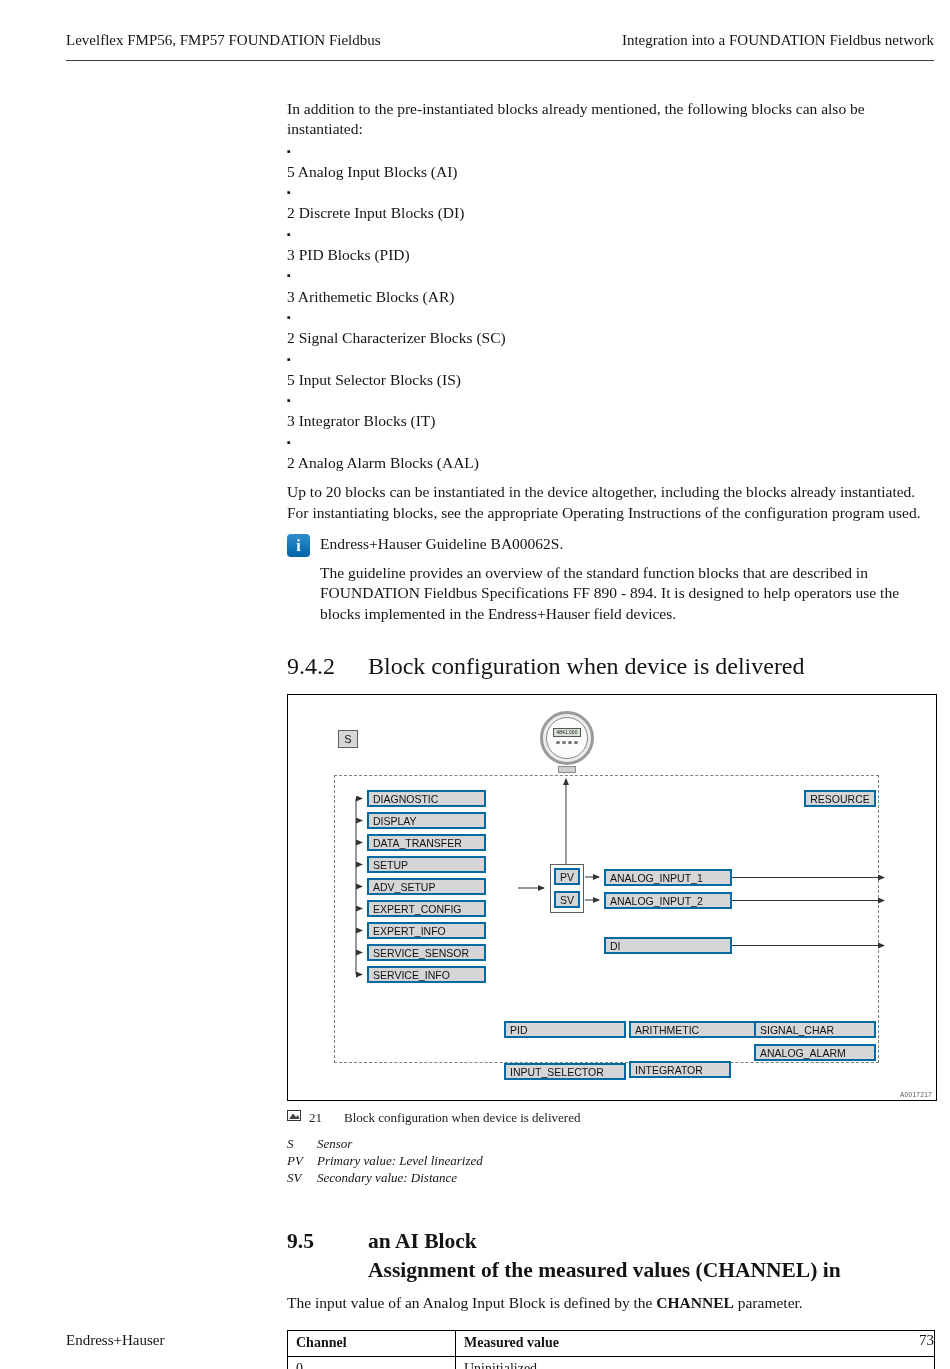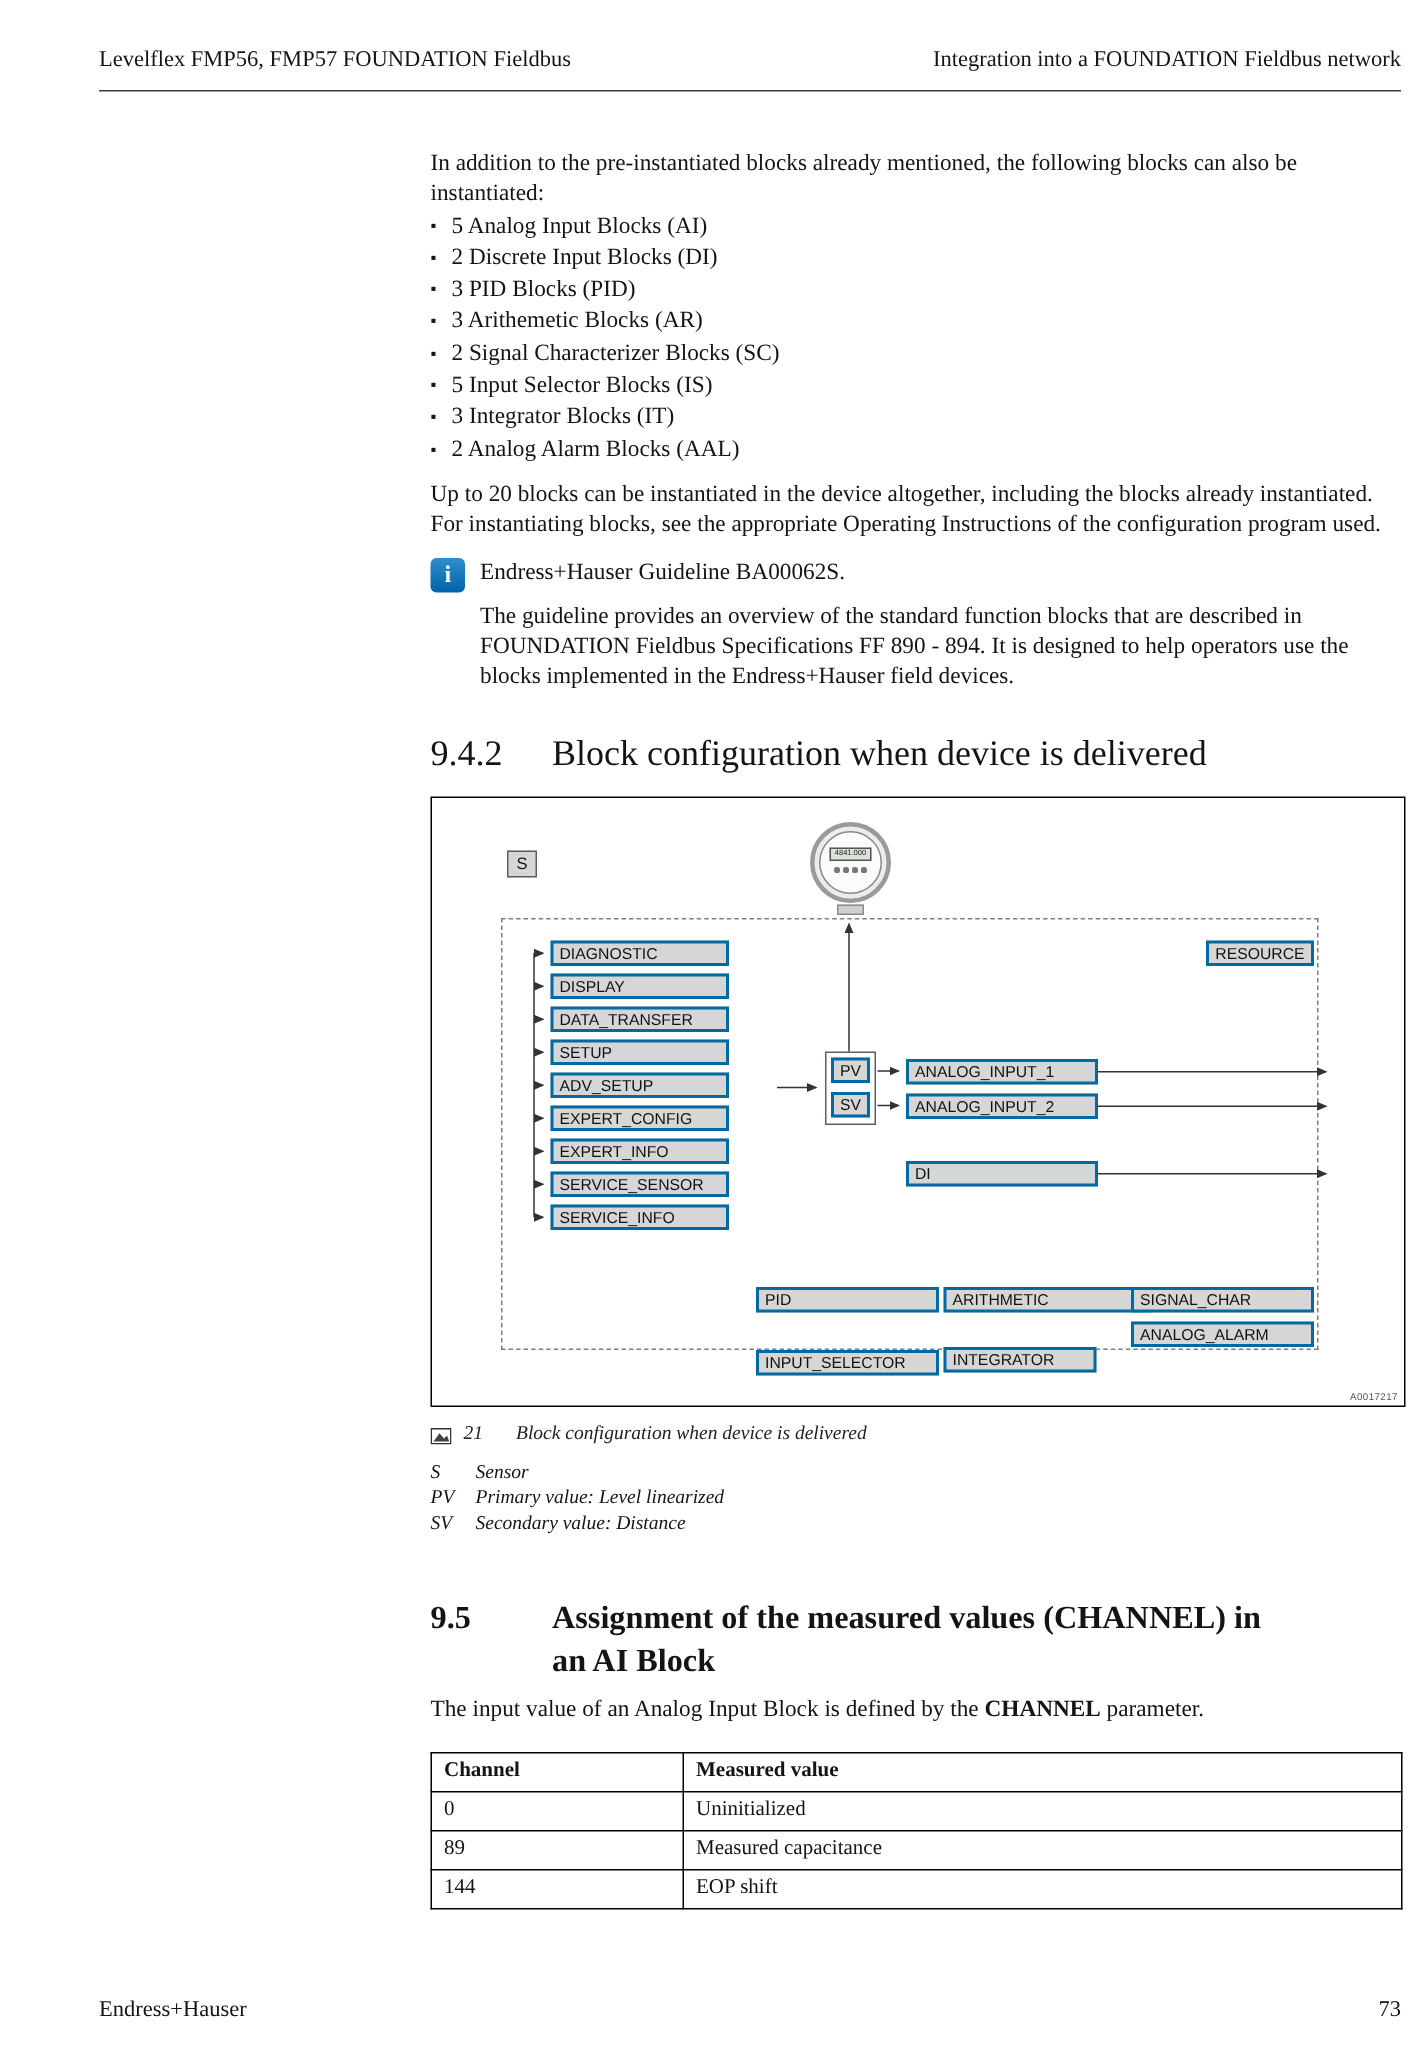--- a/index.html
+++ b/index.html
@@ -17,21 +17,21 @@
   }
   
   .doc-footer {
     position:absolute; left:66px; bottom:20px; width:868px;
     display:flex; justify-content:space-between; font-size:15px;
   }
   
   .main { position:absolute; left:287px; top:99px; width:648px; }
   .body-text { font-size:15.5px; line-height:20.3px; }
   .bullets { margin-top:1px; }
-  .bullet-item { font-size:15.5px; line-height:20.3px; display:flex; }
+  .bullet-item { font-size:15.5px; line-height:20.3px; display:flex;flex-direction:column; }
   .bullet-marker { width:14px; flex:0 0 14px; }
   .bullet-marker::before { content:"▪"; font-size:11px; position:relative; top:-1px; }
   .para2 { margin-top:9px; }
   
   .note { position:relative; margin-top:10px; padding-left:33px; }
   .info-icon {
     position:absolute; left:0; top:1px; width:23px; height:23px;
     background:linear-gradient(#2f8ecd,#0063a8); border-radius:4px;
     color:#fff; font-family:"Liberation Serif", serif; font-weight:bold;
     text-align:center; line-height:23px; font-size:16px;
@@ -73,21 +73,21 @@
   .device-display { position:absolute; left:6px; top:10px; width:28px; height:9px;
     border:1px solid #555; background:#d9e2d6; font-size:5px; line-height:7px;
     text-align:center; color:#222; overflow:hidden; }
   .device-dots { position:absolute; left:9px; top:23px; width:22px; display:flex; justify-content:space-between; }
   .device-dots i { width:3.5px; height:3.5px; border-radius:50%; background:#777; }
   .device-neck { position:absolute; left:270px; top:71px; width:18px; height:7px;
     background:#cfcfcf; border:1px solid #8a8a8a; }
   .figure-id { position:absolute; right:4px; bottom:2px; font-size:6.5px; color:#555; letter-spacing:0.3px; }
   .connector-svg { position:absolute; left:0; top:0; width:650px; height:407px; pointer-events:none; }
   
-  .fig-caption { margin-top:9px; display:flex; align-items:flex-end; font-style:italic; font-size:13px; color:#222; }
+  .fig-caption { margin-top:9px; display:flex; align-items:flex-start; font-size:13px; color:#222; }
   .fig-caption .figure-icon { margin-right:8px; display:inline-flex; }
   .fig-caption .cap-num { margin-right:22px; }
   .legend { margin-top:9px; font-style:italic; font-size:13px; line-height:17px; }
   .legend-row { display:flex; }
   .legend-abbr { width:30px; flex:0 0 30px; }
   
   .p95 { margin-top:8px; font-size:15.5px; line-height:20.3px; }
   .channel-table { margin-top:17px; width:648px; border-collapse:collapse; font-size:14px; }
   .channel-table th, .channel-table td {
     border:1px solid #000; text-align:left; font-weight:normal;
@@ -264,22 +264,22 @@
       </div>
       <div class="legend-row">
         <span class="legend-abbr">SV</span>
         <span>Secondary value: Distance</span>
       </div>
     </div>
 
     <div class="h-main">
       <span class="h-num">9.5</span>
       <span>
+        <span style="display:block;">an AI Block</span>
         <span style="display:block;">Assignment of the measured values (CHANNEL) in</span>
-        <span style="display:block;">an AI Block</span>
       </span>
     </div>
 
     <p class="p95"><span>The input value of an Analog Input Block is defined by the </span><strong>CHANNEL</strong><span> parameter.</span></p>
 
     <table class="channel-table">
       <thead>
         <tr>
           <th class="col-channel">Channel</th>
           <th>Measured value</th>

